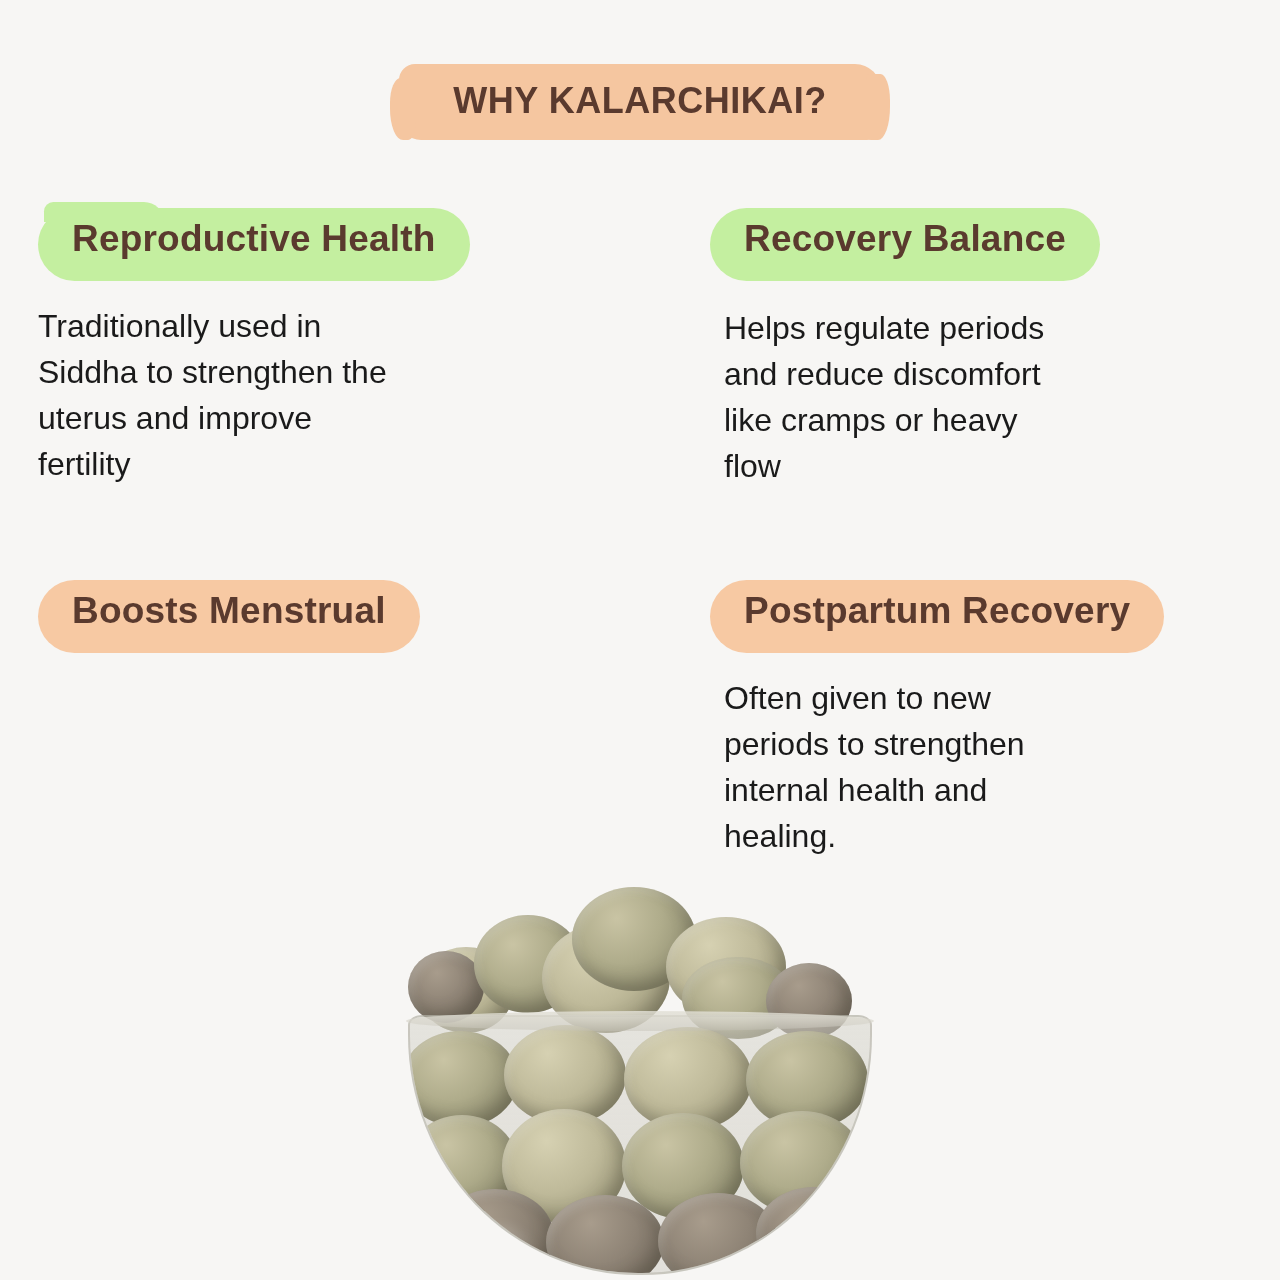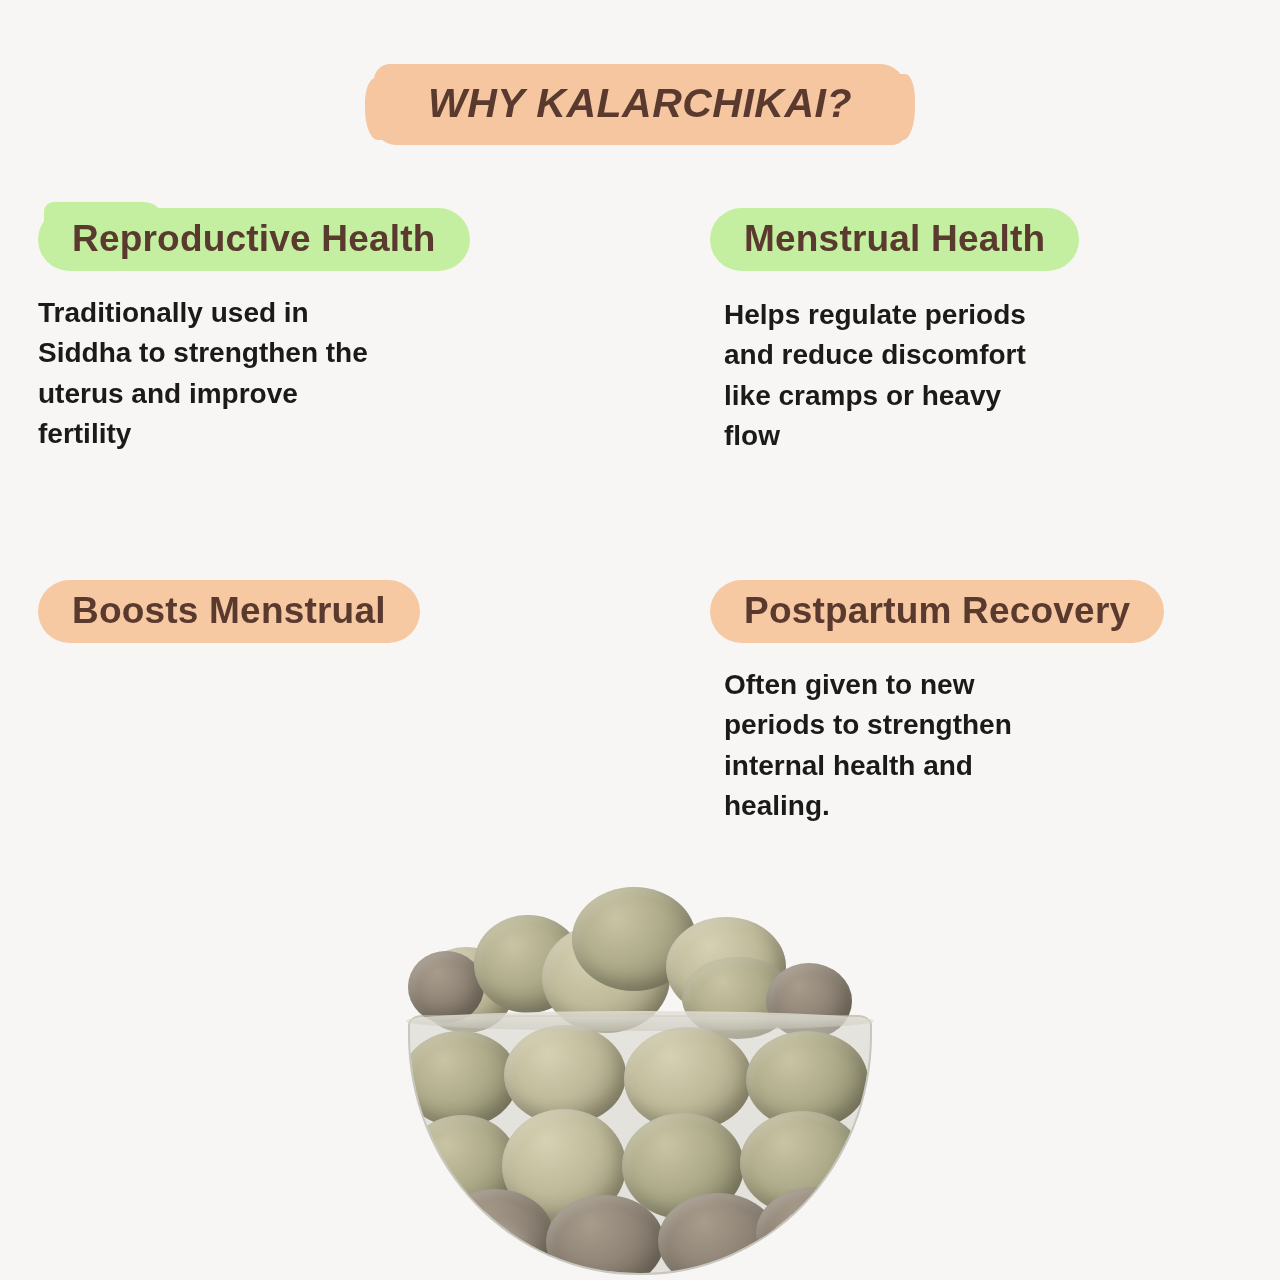--- a/index.html
+++ b/index.html
@@ -55,39 +55,38 @@
     position: absolute;
     right: -9px; top: 10px;
     width: 24px; height: 66px;
     background: #F5C6A0;
     border-radius: 10% 40% 50% 20%;
   }
 
   .title-text {
     position: relative;
     z-index: 2;
-    font-size: 41px;
+    font-size: 36px;
     font-weight: bold;
     letter-spacing: 0.5px;
     color: #5A3A2E;
     white-space: nowrap;
-    font-style: italic;
   }
 
   
   .col-left  { position: absolute; left: 38px;  width: 560px; }
   .col-right { position: absolute; left: 710px; width: 548px; }
 
   .row-top    { top: 208px; }
   .row-bottom { top: 580px; }
 
   .pill {
     display: inline-block;
     border-radius: 48px;
-    padding: 12px 34px 14px 34px;
+    padding: 12px 34px 24px 34px;
     line-height: 1;
   }
   .pill-green { background: #C4EFA0; }
   .pill-peach { background: #F7C9A3; }
 
   .pill-label {
     font-size: 37px;
     font-weight: bold;
     color: #5A3A2E;
     white-space: nowrap;
@@ -100,24 +99,24 @@
     content: "";
     position: absolute;
     left: 6px; top: -6px;
     width: 120px; height: 20px;
     background: inherit;
     border-radius: 14px 30px 0 0;
   }
 
   .block-body {
     margin-top: 22px;
-    font-size: 28px;
+    font-size: 32px;
     line-height: 1.44;
     color: #1A1A1A;
-    font-weight: bold;
+    font-weight: normal;
     white-space: pre-line;
   }
 
   
   .fade-clip {
     position: relative;
     overflow: hidden;
   }
   .fade-clip.w-left {
     width: 512px;
@@ -206,21 +205,21 @@
       <span class="pill-label">Reproductive Health</span>
     </div>
     <div class="block-body fade-clip w-left">Traditionally used in
 Siddha to strengthen the
 uterus and improve
 fertility</div>
   </div>
 
   <div class="col-right row-top">
     <div class="pill pill-green">
-      <span class="pill-label">Menstrual Health</span>
+      <span class="pill-label">Recovery Balance</span>
     </div>
     <div class="block-body block-right-body no-fade">Helps regulate periods
 and reduce discomfort
 like cramps or heavy
 flow</div>
   </div>
 
   <div class="col-left row-bottom">
     <div class="pill pill-peach">
       <span class="pill-label">Boosts Menstrual</span>

